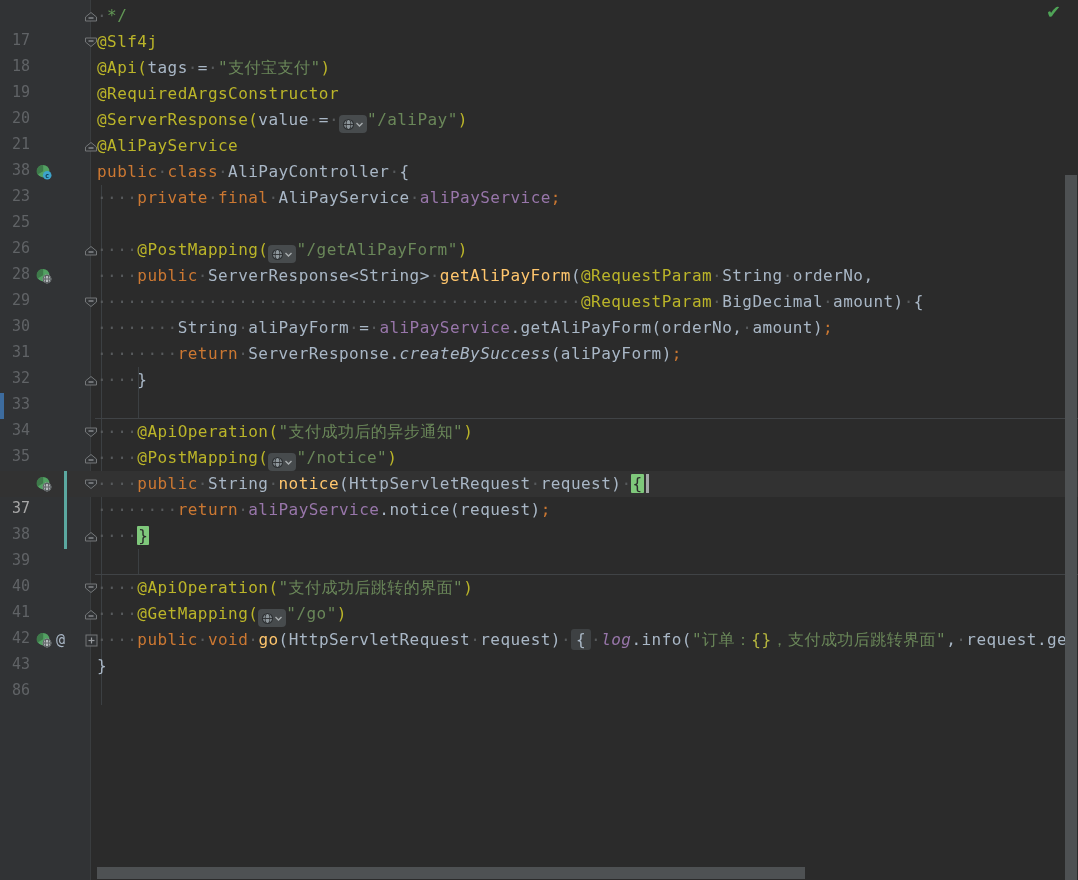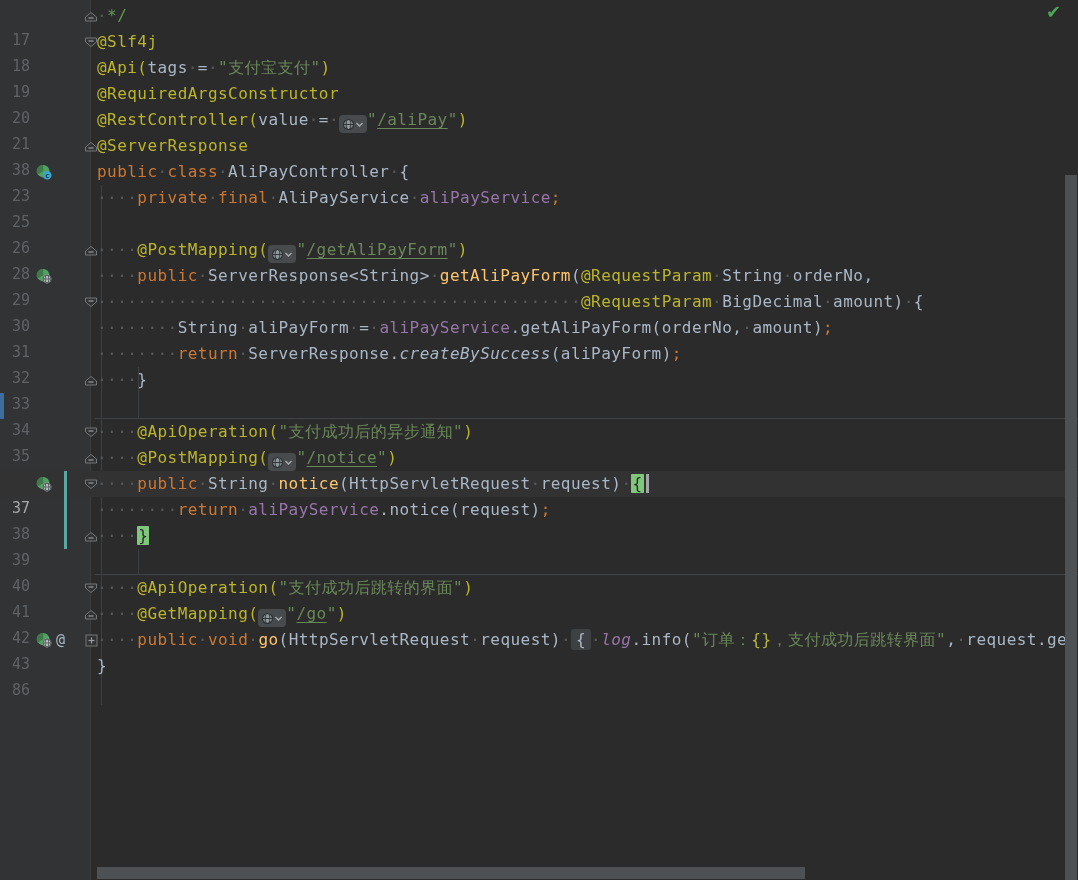--- a/index.html
+++ b/index.html
@@ -30,21 +30,21 @@
   .s-kw{color:var(--kw);}
   .s-ann{color:var(--ann);}
   .s-str{color:var(--str);}
   .s-def{color:var(--def);}
   .s-field{color:var(--field);}
   .s-meth{color:var(--meth);}
   .s-semi{color:var(--semi);}
   .s-cmt{color:var(--cmt);}
   .s-place{color:var(--place);}
   .s-it{font-style:italic;}
-  .s-link{text-decoration:underline;text-underline-offset:3px;cursor:pointer;}
+  .s-link{text-underline-offset:3px;cursor:pointer;}
   .s-brace{background:var(--bracebg);color:#2b2b2b;padding:0 1px;border-radius:1px;}
   .s-foldbox{background:var(--foldbg);border-radius:3px;padding:1px 5px;}
   .urlw{display:inline-block;height:18px;background:var(--widget);border-radius:4px;
         padding:0 3px;vertical-align:-4px;line-height:18px;cursor:pointer;}
   .urlw svg{vertical-align:middle;}
   .caretbar{display:inline-block;width:3px;height:19px;background:#A3A6A8;
             vertical-align:-4px;margin-left:2px;}
   .check{position:absolute;left:1046px;top:1px;font-family:"DejaVu Sans",sans-serif;
          font-size:18px;color:var(--check);cursor:pointer;}
   .vscroll{position:absolute;right:0;top:0;width:14px;bottom:0;}
@@ -80,35 +80,35 @@
       <div class="row">
         <div class="lnum">19</div>
         <div class="code"><span class="s-ann">@Api(</span><span class="s-def">tags</span><span class="ws">·</span><span class="s-def">=</span><span class="ws">·</span><span class="s-str">"支付宝支付"</span><span class="s-ann">)</span></div>
       </div>
       <div class="row">
         <div class="lnum">20</div>
         <div class="code"><span class="s-ann">@RequiredArgsConstructor</span></div>
       </div>
       <div class="row">
         <div class="lnum">21</div>
-        <div class="code"><span class="s-ann">@RestController(</span><span class="s-def">value</span><span class="ws">·</span><span class="s-def">=</span><span class="ws">·</span><span class="urlw"><svg width="13" height="13" viewBox="0 0 14 14">
+        <div class="code"><span class="s-ann">@ServerResponse(</span><span class="s-def">value</span><span class="ws">·</span><span class="s-def">=</span><span class="ws">·</span><span class="urlw"><svg width="13" height="13" viewBox="0 0 14 14">
               <circle cx="7" cy="7" r="5.4" fill="#8E979C" stroke="#2E3133" stroke-width="1.3"></circle>
               <ellipse cx="7" cy="7" rx="2.5" ry="5.4" fill="none" stroke="#2E3133" stroke-width="1"></ellipse>
               <line x1="1.6" y1="7" x2="12.4" y2="7" stroke="#2E3133" stroke-width="1"></line>
             </svg><svg width="9" height="9" viewBox="0 0 9 9">
               <polyline points="1.5,3 4.5,6 7.5,3" fill="none" stroke="#A8ADAF" stroke-width="1.4"></polyline>
             </svg></span><span class="s-str">"</span><span class="s-str s-link">/aliPay</span><span class="s-str">"</span><span class="s-ann">)</span></div>
       </div>
       <div class="row">
         <div class="lnum">38</div>
         <span class="gfold"><svg width="14" height="11" viewBox="0 0 14 11">
             <polygon points="1.5,10 1.5,6 7,1.5 12.5,6 12.5,10" fill="#313335" stroke="#747779" stroke-width="1"></polygon>
             <line x1="4.5" y1="7" x2="9.5" y2="7" stroke="#9A9DA0" stroke-width="1.2"></line>
           </svg></span>
-        <div class="code"><span class="s-ann">@ServerResponse</span></div>
+        <div class="code"><span class="s-ann">@AliPayService</span></div>
       </div>
       <div class="row">
         <div class="lnum">23</div>
         <span class="gicon"><svg width="16" height="16" viewBox="0 0 16 16">
             <circle cx="7.2" cy="7.2" r="6.2" fill="#52A162"></circle>
             <path d="M7.2 1 A6.2 6.2 0 0 0 1.6 10.5 L7.2 7.2 Z" fill="#3E7A4A"></path>
             <circle cx="11.2" cy="11.2" r="4.3" fill="#3DA3CB"></circle>
             <text x="11.2" y="13.6" font-size="7" text-anchor="middle" fill="#0C3B50" font-family="monospace" font-weight="bold">c</text>
           </svg></span>
         <div class="code"><span class="s-kw">public</span><span class="ws">·</span><span class="s-kw">class</span><span class="ws">·</span><span class="s-def">AliPayController</span><span class="ws">·</span><span class="s-def">{</span></div>

